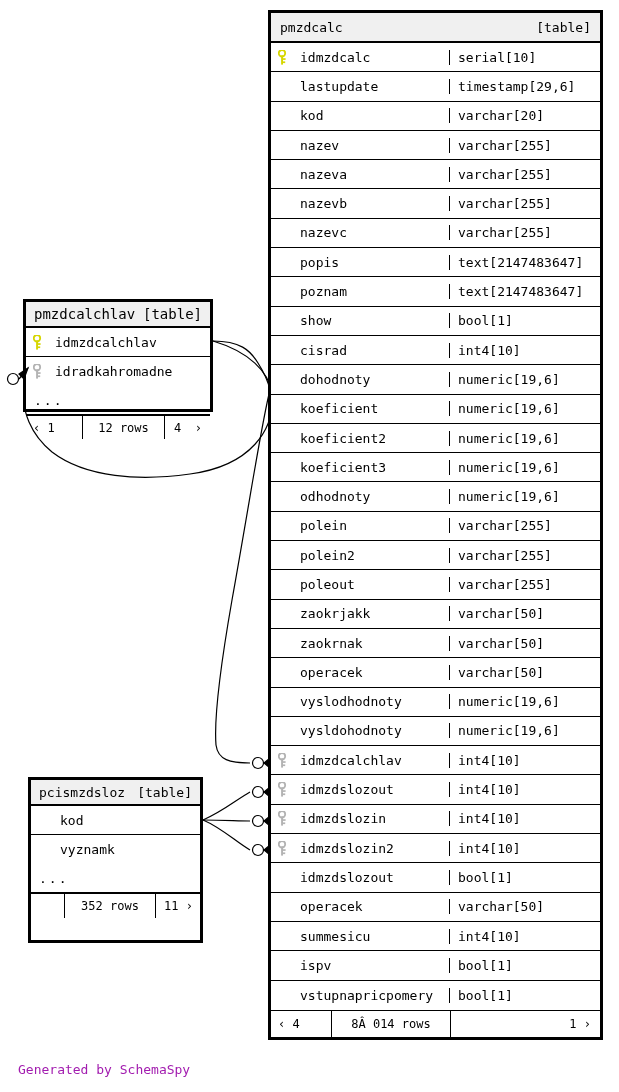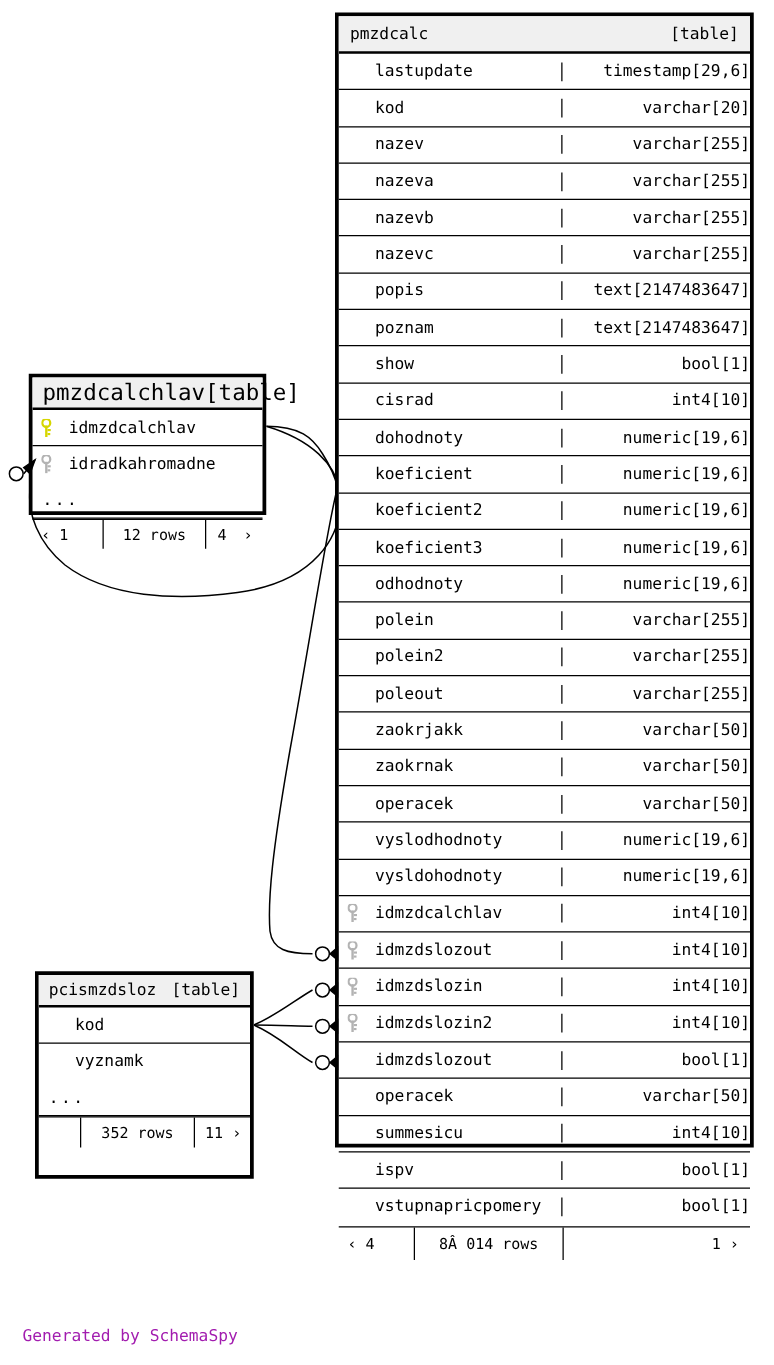--- a/index.html
+++ b/index.html
@@ -29,34 +29,34 @@
   .ellipsis{font-size:13px;letter-spacing:2px;color:#000;padding-left:8px;}
 
   
   .foot{display:flex;border-top:1px solid #000;font-size:12px;box-sizing:border-box;}
   .foot .cell{display:flex;align-items:center;box-sizing:border-box;white-space:nowrap;}
   .foot .prev{justify-content:flex-start;}
   .foot .rows{justify-content:center;border-left:1px solid #000;border-right:1px solid #000;}
   .foot .next{justify-content:flex-end;}
 
   
-  #t-main{left:268px;top:10px;width:335px;height:908px;text-align:right;}
+  #t-main{left:268px;top:10px;width:335px;height:1030px;}
   #t-main .hdr{height:30px;padding:0 9px;}
   #t-main .row{height:29.3px;}
   #t-main .cname{width:178px;padding-left:2px;}
   #t-main .cname .lbl{padding-left:7px;}
   #t-main .ctype{flex:1;padding-left:8px;}
   #t-main .foot{height:27px;}
   #t-main .foot .prev{width:60px;padding-left:7px;}
   #t-main .foot .rows{width:120px;}
   #t-main .foot .next{flex:1;padding-right:9px;}
 
   
   #t-hlav{left:23px;top:299px;width:190px;height:113px;}
-  #t-hlav .hdr{height:26px;padding:0 8px;font-size:18px;}
+  #t-hlav .hdr{height:26px;padding:0 8px;font-size:14px;}
   #t-hlav .row{height:29px;}
   #t-hlav .cname{width:100%;padding-left:2px;}
   #t-hlav .cname .lbl{padding-left:7px;}
   #t-hlav .foot{height:24px;}
   #t-hlav .foot .prev{width:56px;padding-left:7px;}
   #t-hlav .foot .rows{width:83px;}
   #t-hlav .foot .next{flex:1;padding-right:8px;justify-content:space-between;padding-left:9px;}
 
   
   #t-sloz{left:28px;top:777px;width:175px;height:166px;}
@@ -94,20 +94,34 @@
       <path d="M272,392 L 602,58"></path>
     </g>
   </svg>
 
   <div class="tbl" id="t-main">
     <div class="hdr">
       <span class="tname">pmzdcalc</span>
       <span class="ttype">[table]</span>
     </div>
     <div id="main-rows">
+        <div class="row">
+          <span class="cname">
+            <span class="keyslot">
+              <svg class="key" width="11" height="15" viewBox="0 0 11 15">
+                <circle cx="4" cy="3.3" r="3.2" fill="none" stroke="#d6d600" stroke-width="1.8"></circle>
+                <rect x="3.1" y="5.4" width="1.9" height="9.2" fill="#d6d600"></rect>
+                <rect x="5" y="8.2" width="2.6" height="1.7" fill="#d6d600"></rect>
+                <rect x="5" y="11.4" width="2.2" height="1.7" fill="#d6d600"></rect>
+              </svg>
+            </span>
+            <span class="lbl">idmzdcalc</span>
+          </span>
+          <span class="ctype">serial[10]</span>
+        </div>
         <div class="row">
           <span class="cname">
             <span class="keyslot"></span>
             <span class="lbl">lastupdate</span>
           </span>
           <span class="ctype">timestamp[29,6]</span>
         </div>
         <div class="row">
           <span class="cname">
             <span class="keyslot"></span>

